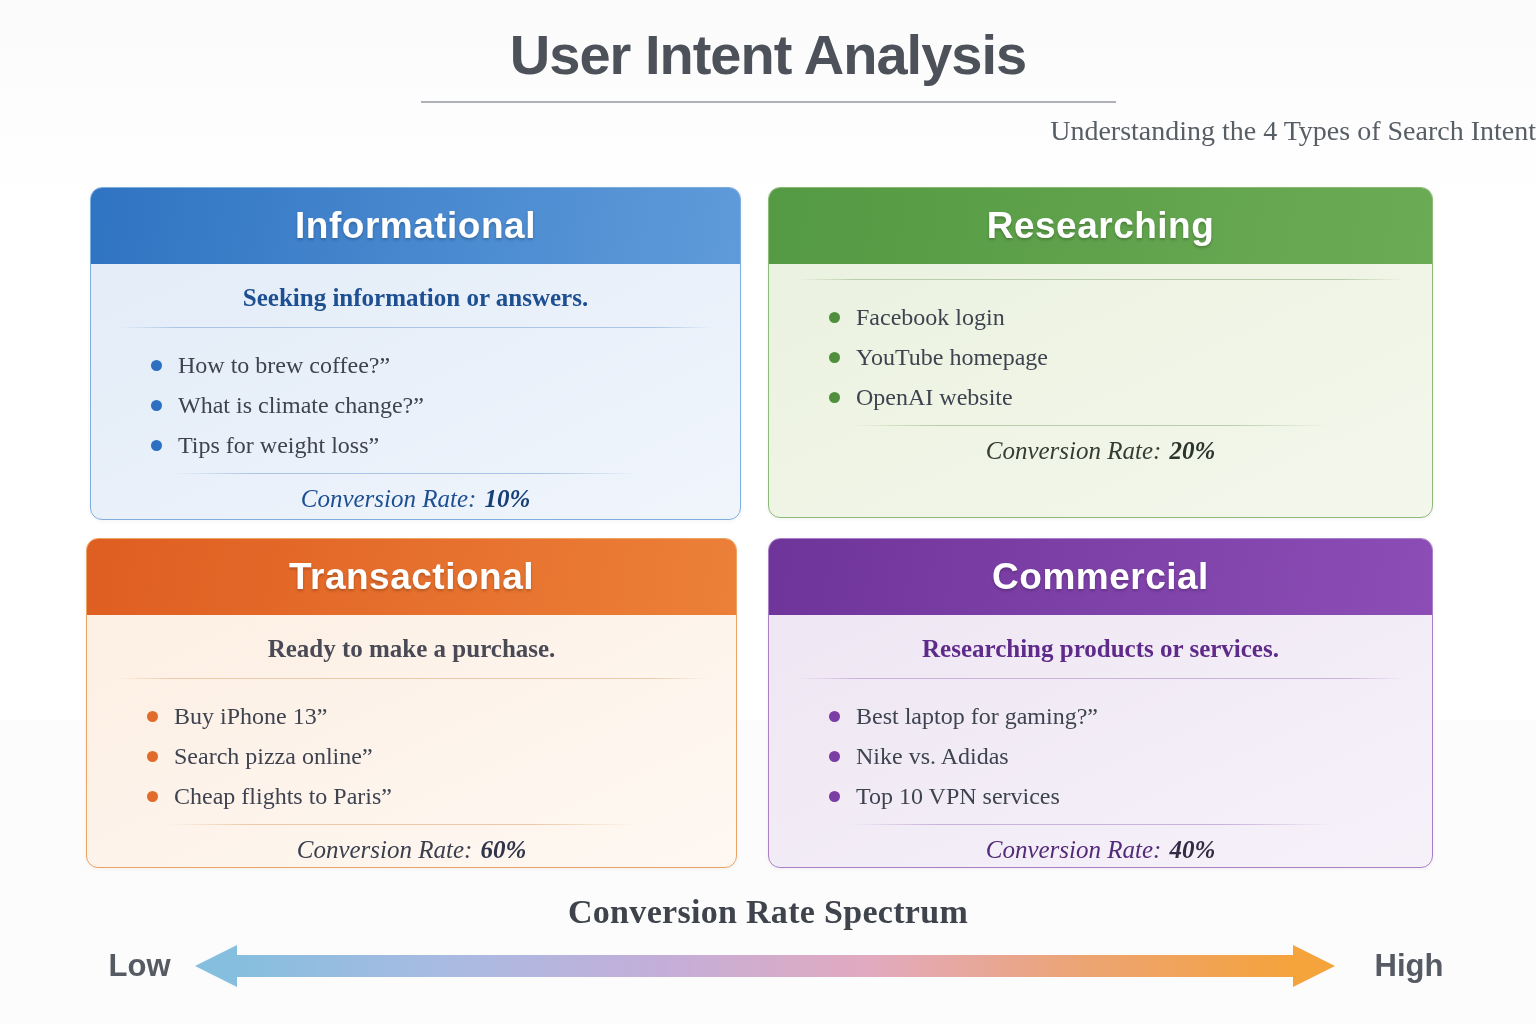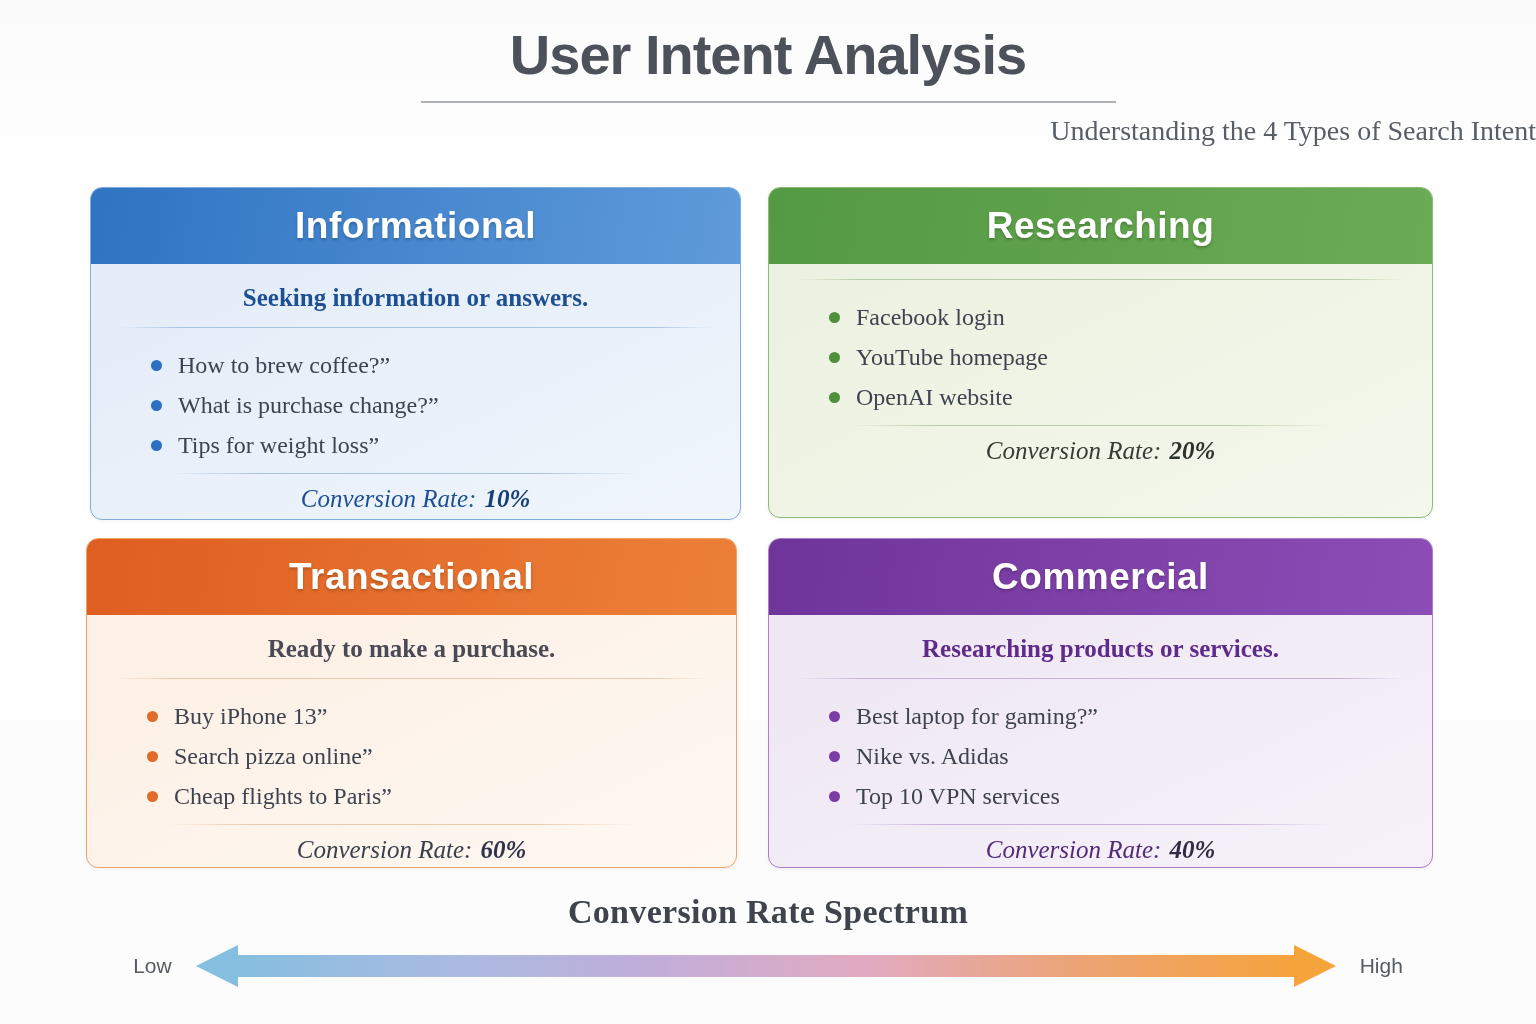--- a/index.html
+++ b/index.html
@@ -76,21 +76,21 @@
   
   .spectrum { position:absolute; top:893px; left:0; right:0; text-align:center; }
   .spectrum-title {
     font-family:"Liberation Serif", serif; font-weight:bold;
     font-size:34px; color:#3f444c; letter-spacing:.3px;
   }
   .spectrum-row {
     margin-top:12px; display:flex; align-items:center; justify-content:center; gap:24px;
   }
   .spectrum-label {
-    font-size:21px; font-weight:normal; color:#565b63;
+    font-size:31px; font-weight:bold; color:#565b63;margin-left:16px;
   }
   .spectrum-arrow-svg { display:block; }
 </style>
 </head>
 <body>
 
 <div class="page">
 
   <div class="top-header">
     <h1>User Intent Analysis</h1>
@@ -104,21 +104,21 @@
     </header>
     <p class="card-desc">Seeking information or answers.</p>
     <div class="desc-divider"></div>
     <ul class="card-list">
       <li>
           <span class="dot"></span>
           <span>How to brew coffee?”</span>
         </li>
       <li>
           <span class="dot"></span>
-          <span>What is purchase change?”</span>
+          <span>What is climate change?”</span>
         </li>
       <li>
           <span class="dot"></span>
           <span>Tips for weight loss”</span>
         </li>
     </ul>
     <div class="conv-divider"></div>
     <p class="conv"><span>Conversion Rate:</span><strong>10%</strong></p>
   </section>
 

